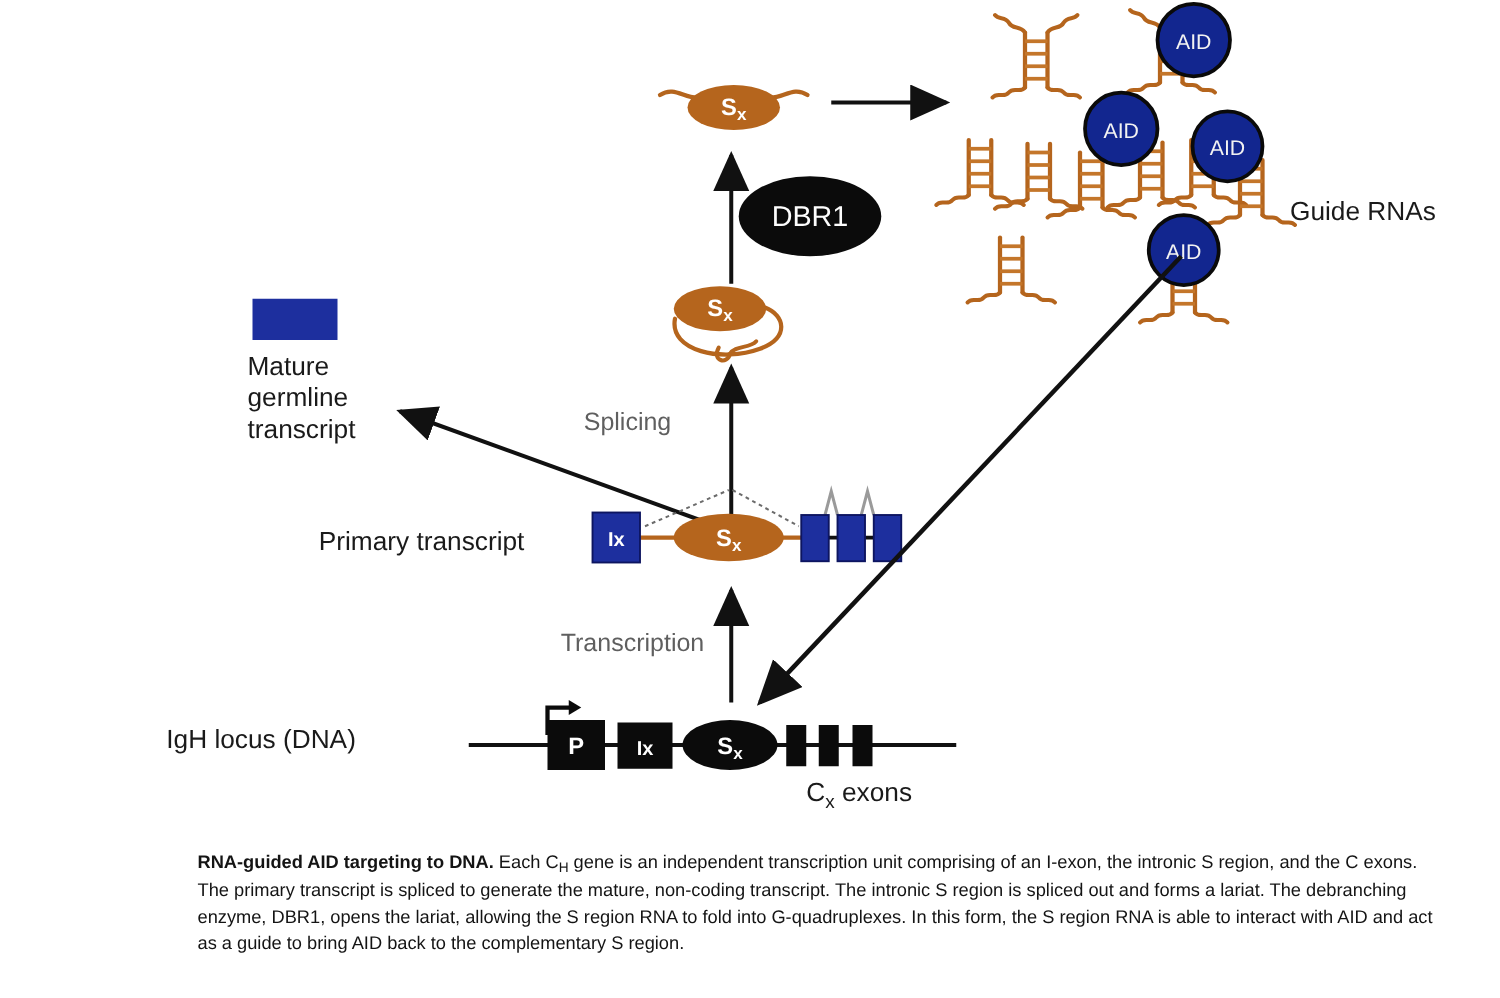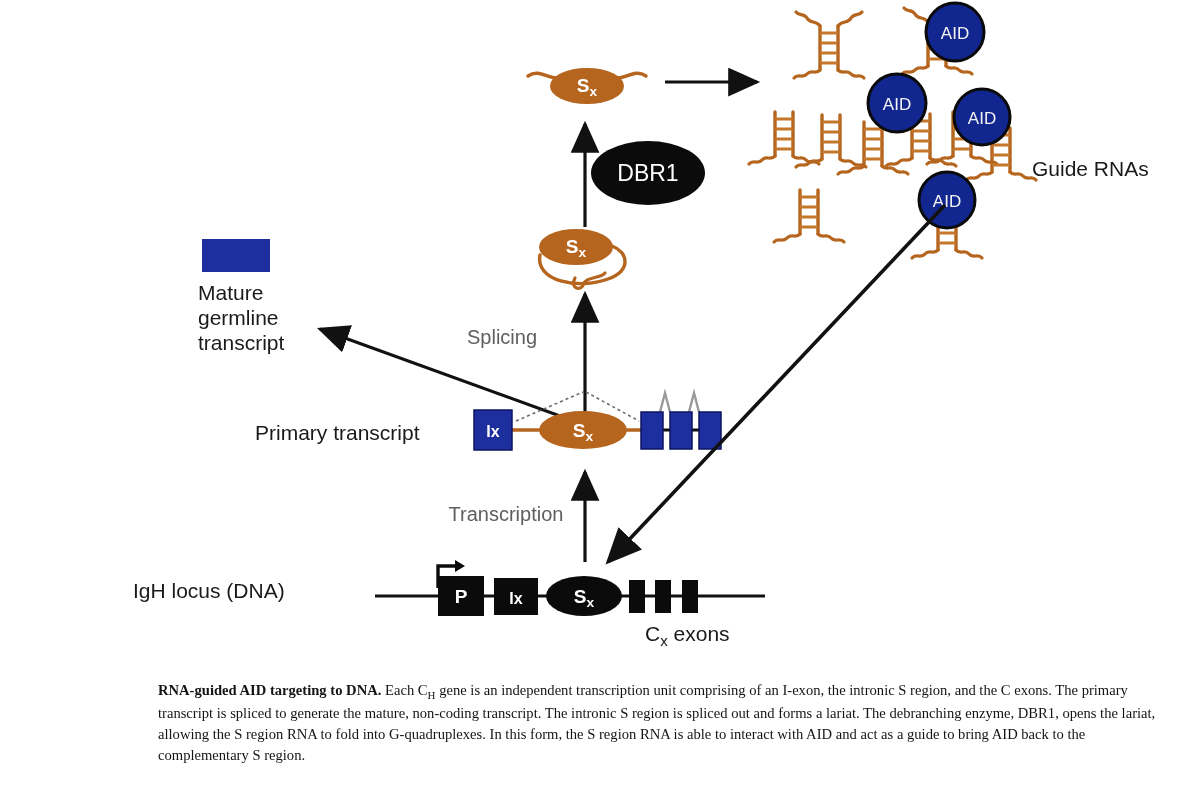--- a/index.html
+++ b/index.html
@@ -58,21 +58,21 @@
     fill: #fdfdfd;
   }
   .sub {
     font-size: 0.72em;
   }
   #caption {
     position: absolute;
     left: 158px;
     top: 680px;
     width: 1000px;
-    font-family: Liberation Serif, serif;
+    font-family: Liberation Sans, sans-serif;
     font-size: 14.6px;
     line-height: 1.42;
     color: #141414;
     text-align: left;
   }
   #caption b {
     font-weight: bold;
   }
   .cap-sub {
     font-size: 0.75em;

